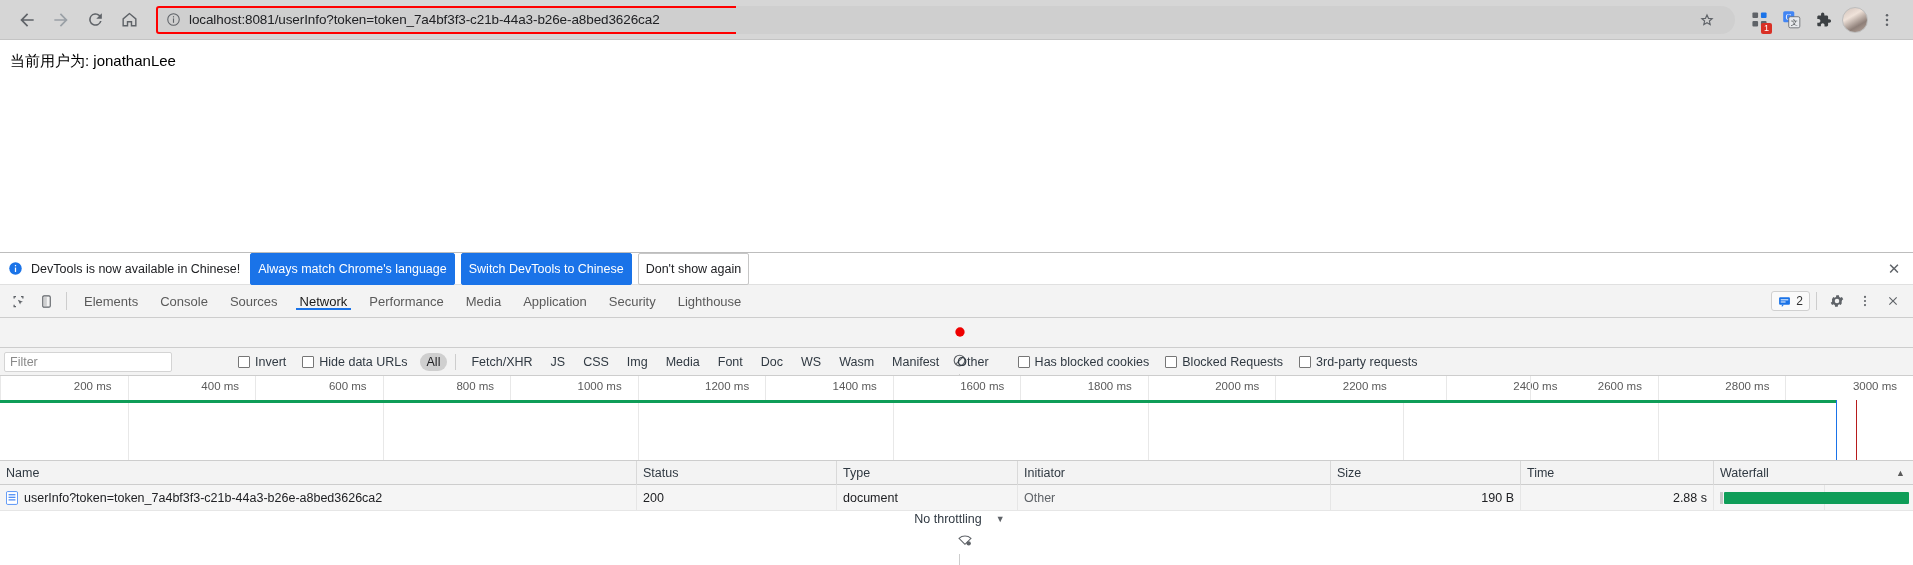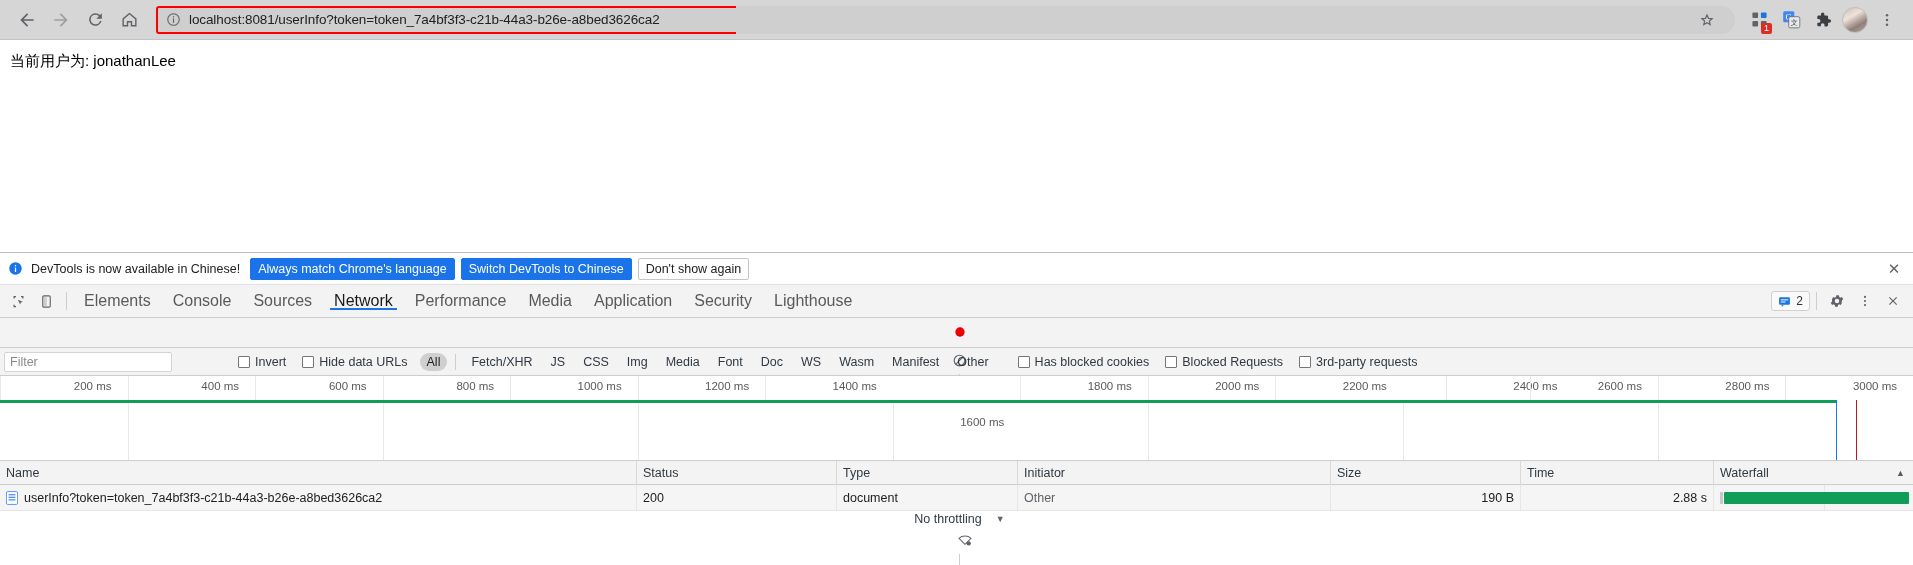--- a/index.html
+++ b/index.html
@@ -118,21 +118,21 @@
     align-items: center;
     padding: 0 6px 0 8px;
   }
   .dt-banner .info-circ {
     width: 15px; height: 15px;
     flex: 0 0 auto;
     margin-right: 8px;
   }
   .dt-banner-text { font-size: 12.5px; color: #202124; margin-right: 10px; white-space: nowrap;}
   .banner-btn {
-    height: 22px;
+    height: 32px;
     padding: 0 7px;
     border-radius: 2px;
     font-size: 12.5px;
     display: flex; align-items: center;
     margin-right: 6px;
     white-space: nowrap;
     cursor: default;
   }
   .banner-btn.primary { background: #1a73e8; color: #fff; border: 1px solid #1a73e8; }
   .banner-btn.plain   { background: #fff; color: #202124; border: 1px solid #c6c6c6; }
@@ -155,21 +155,21 @@
   .dt-iconbtn {
     width: 28px; height: 28px;
     display: flex; align-items: center; justify-content: center;
     flex: 0 0 auto;
   }
   .vsep { width: 1px; height: 18px; background: #cdcdcd; margin: 0 6px; flex: 0 0 auto;}
   .dt-tab {
     height: 18px;
     padding: 0 11px;
     display: flex; align-items: center;
-    font-size: 16px;
+    font-size: 13px;
     color: #5a5a5a;
     white-space: nowrap;
     position: relative;
   }
   .dt-tab.active { color: #1a1a1a; }
   .dt-tab.active::after {
     content: "";
     position: absolute;
     left: 7px; right: 7px; bottom: 0;
     height: 2px; background: #1a73e8;
@@ -614,21 +614,21 @@
         </div>
         <div class="tick" style="left: 510.133px; width: 127.533px;">
           <span>1000 ms</span>
         </div>
         <div class="tick" style="left: 637.667px; width: 127.533px;">
           <span>1200 ms</span>
         </div>
         <div class="tick" style="left: 765.2px; width: 127.533px;">
           <span>1400 ms</span>
         </div>
-        <div class="tick" style="left: 892.733px; width: 127.533px; margin-top: 36px;">
+        <div class="tick" style="left: 892.733px; width: 127.533px;">
           <span>1600 ms</span>
         </div>
         <div class="tick" style="left: 1020.27px; width: 127.533px;">
           <span>1800 ms</span>
         </div>
         <div class="tick" style="left: 1147.8px; width: 127.533px;">
           <span>2000 ms</span>
         </div>
         <div class="tick" style="left: 1275.33px; width: 127.533px;">
           <span>2200 ms</span>

